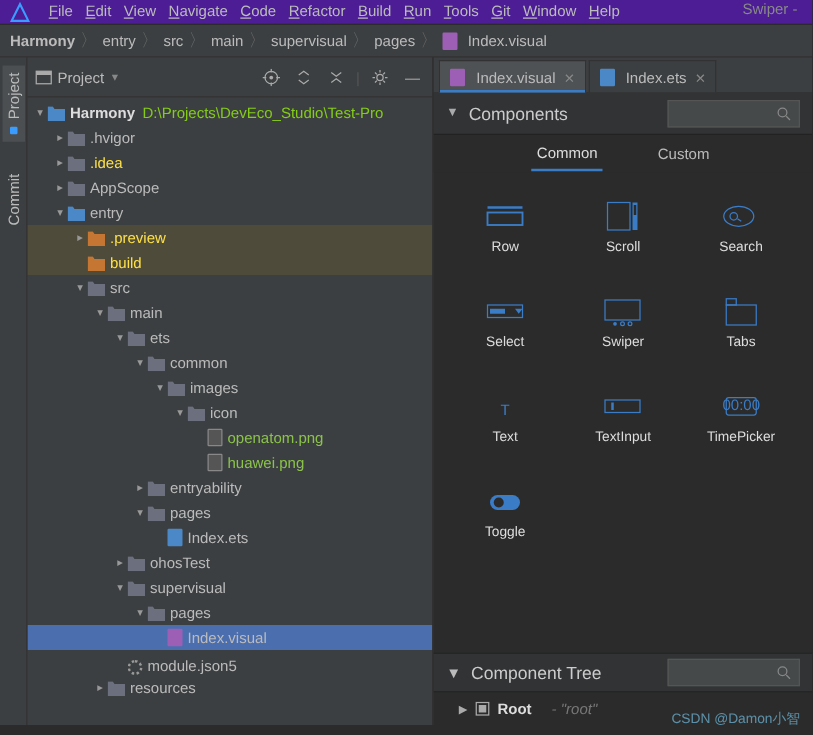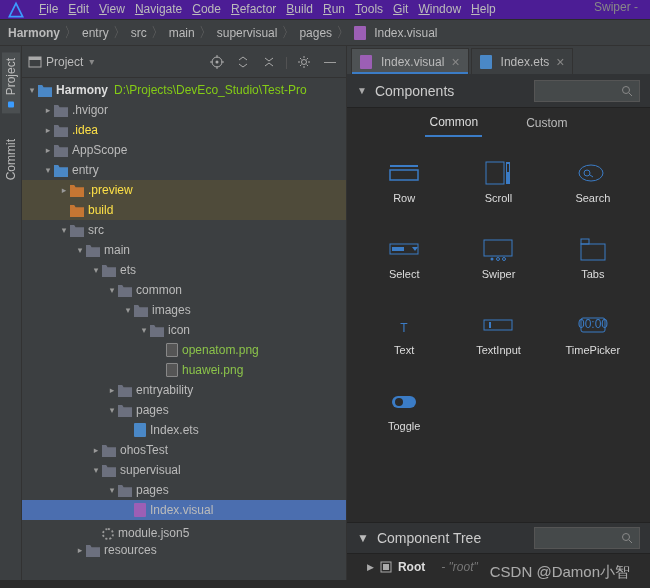--- a/index.html
+++ b/index.html
@@ -54,21 +54,21 @@
 .search-box { width:106px; height:22px; background:#45494a; border:1px solid #555; display:flex; align-items:center; justify-content:flex-end; padding:0 6px; color:#888; }
 .comp-tabs { height:30px; display:flex; align-items:center; justify-content:center; gap:40px; background:#2b2b2b; }
 .comp-tab { color:#bbb; padding:6px 4px; cursor:pointer; }
 .comp-tab.active { color:#ddd; border-bottom:2px solid #3b7cc6; }
 .comp-grid { flex:1; display:grid; grid-template-columns:repeat(3,1fr); grid-auto-rows:72px; padding:8px 18px; gap:4px 16px; overflow:hidden; }
 .comp-item { display:flex; flex-direction:column; align-items:center; justify-content:center; gap:6px; cursor:pointer; }
 .comp-icon { width:32px; height:26px; display:flex; align-items:center; justify-content:center; color:#3b7cc6; }
 .comp-label { color:#ddd; font-size:11px; }
 .tree-head { height:32px; display:flex; align-items:center; padding:0 10px; gap:8px; background:#313335; border-top:1px solid #222; border-bottom:1px solid #222; }
 .root-row { height:26px; display:flex; align-items:center; padding-left:20px; gap:6px; }
-.watermark { position:absolute; right:20px; bottom:6px; color:#ffffff; font-size:15px; opacity:.6; pointer-events:none; }
+.watermark { position:absolute; right:10px; bottom:6px; color:#7dd3fc; font-size:11px; opacity:.6; pointer-events:none; }
 .highlight-bar { background:#4f4b3a; }
 svg { display:block; }
 </style>
 </head>
 <body>
 
 <div class="menubar">
   <svg class="logo" viewBox="0 0 24 24">
       <path d="M4 20 L12 4 L20 20 Z" fill="none" stroke="#3b9cff" stroke-width="2"></path>
     </svg>

